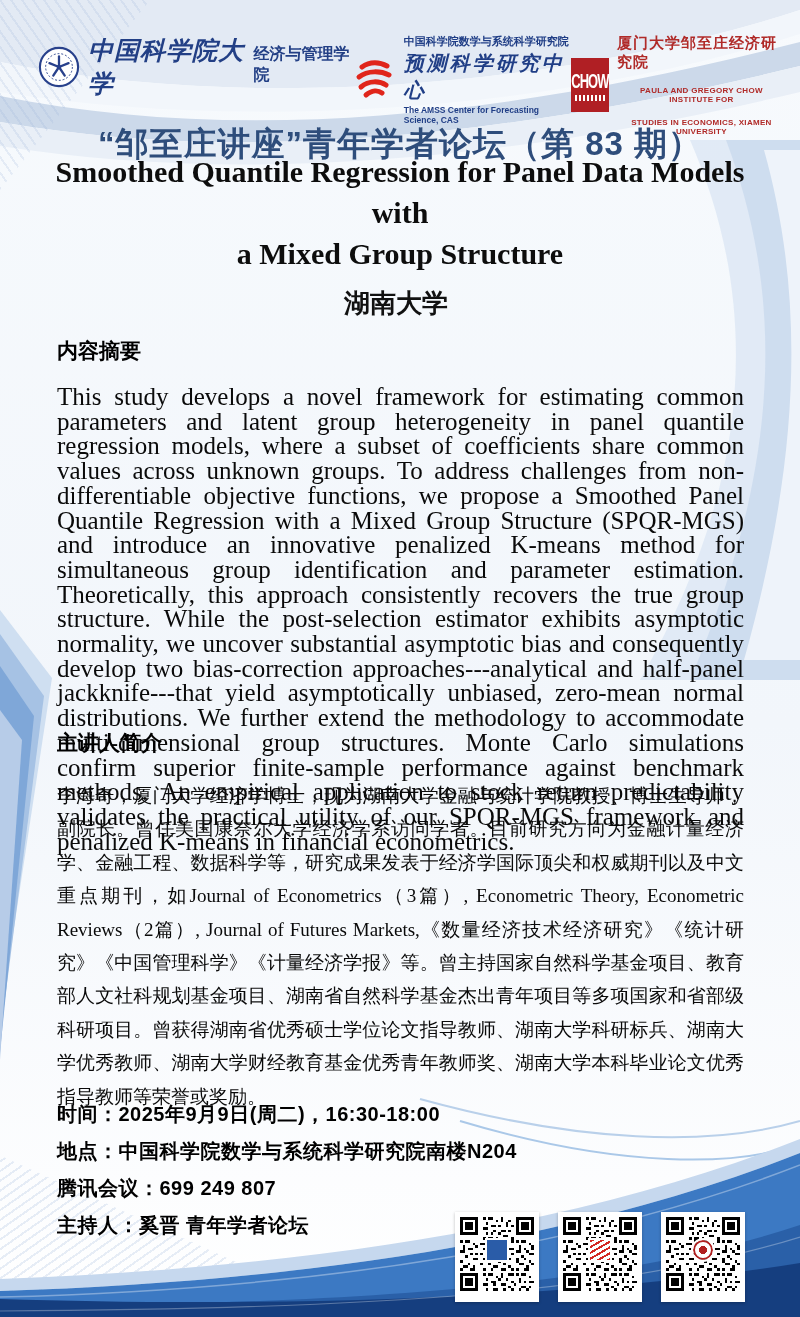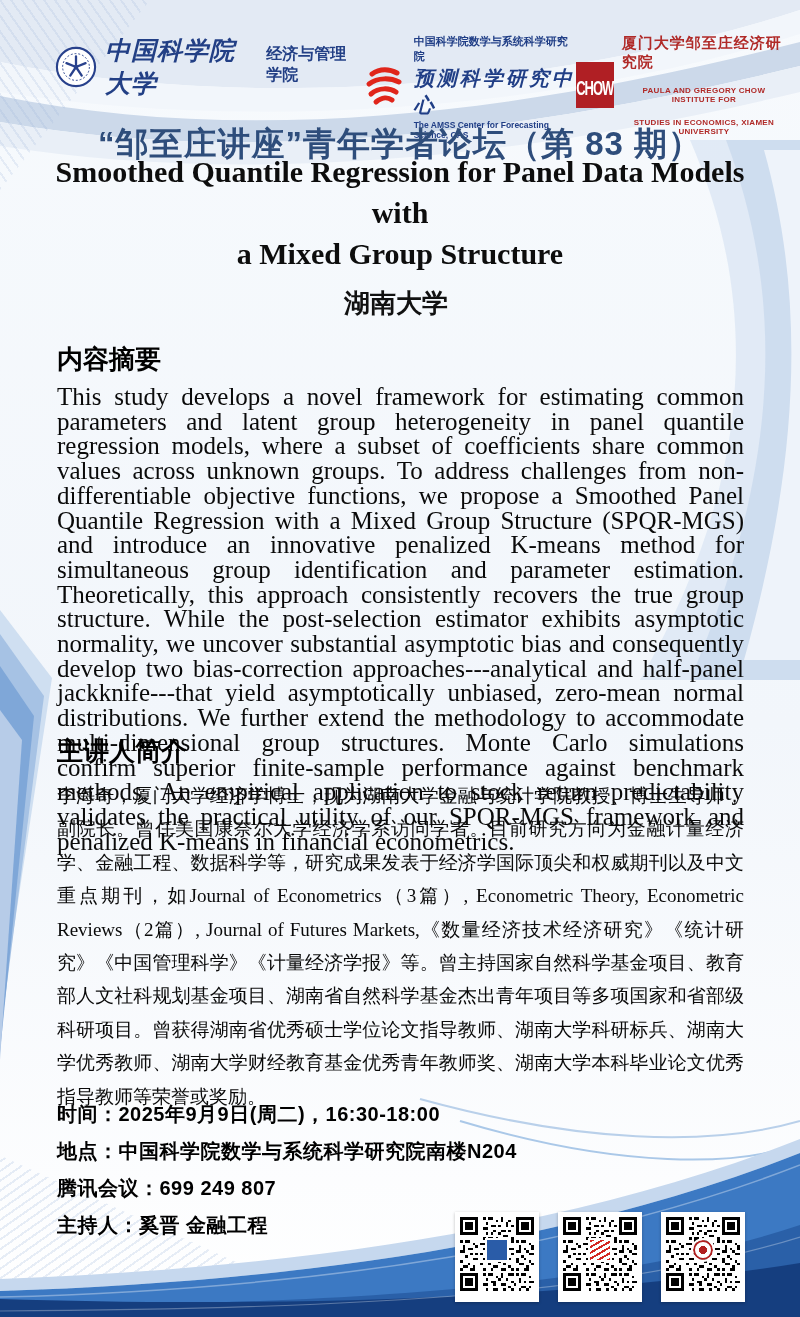--- a/index.html
+++ b/index.html
@@ -12,34 +12,34 @@
   .hatch-top{position:absolute;left:0;top:0;width:150px;height:190px;z-index:0;opacity:.55;
     background:repeating-linear-gradient(55deg,rgba(150,175,215,.35) 0 2px,transparent 2px 9px);
     clip-path:polygon(0 0,100% 0,0 100%);}
   .hatch-bottom{position:absolute;left:0;top:1130px;width:320px;height:170px;z-index:1;opacity:.5;
     background:repeating-linear-gradient(-35deg,rgba(120,155,205,.35) 0 2px,transparent 2px 8px);
     clip-path:polygon(0 15%,100% 100%,0 100%);}
   .content{position:absolute;inset:0;z-index:2;}
 
   
   .logos{position:absolute;top:34px;left:0;right:0;display:flex;justify-content:space-between;
-    align-items:flex-start;padding:0 14px 0 55px;}
+    align-items:flex-start;padding:0 14px 0 38px;}
   .logo{display:flex;align-items:center;gap:8px;}
   .ucas-emblem{width:42px;height:42px;flex:0 0 auto;}
   .ucas-col .cn-row{display:flex;align-items:baseline;gap:6px;}
   .ucas-cn{font-family:"Liberation Serif","DejaVu Serif",serif;font-style:italic;font-weight:bold;
     font-size:25px;color:#223f85;letter-spacing:1px;}
   .ucas-dept{font-size:16px;font-weight:bold;color:#223f85;font-family:Liberation Mono, monospace;}
   .ucas-en{font-size:10.5px;letter-spacing:2.2px;color:#a03028;margin-top:3px;font-weight:bold;}
   .amss-icon{width:44px;height:44px;flex:0 0 auto;}
   .amss-l1{font-size:11px;color:#203e86;font-weight:bold;}
   .amss-l2{font-family:"Liberation Serif","DejaVu Serif",serif;font-size:20px;font-weight:bold;
     color:#203e86;letter-spacing:3px;margin:1px 0;font-style:italic;}
   .amss-l3{font-size:8.5px;color:#203e86;font-weight:bold;}
-  .chow-mark{width:38px;height:46px;background:#b01f24;color:#fff;display:flex;flex-direction:row;
+  .chow-mark{width:38px;height:54px;background:#b01f24;color:#fff;display:flex;flex-direction:column;
     align-items:center;justify-content:center;flex:0 0 auto;border:2px solid #b01f24;box-sizing:border-box;
     background:linear-gradient(#b01f24,#b01f24);}
   .chow-mark .cm-txt{font-weight:bold;font-size:13px;letter-spacing:-1px;line-height:1;
     font-family:"Liberation Sans",sans-serif;transform:scaleY(1.6);margin-top:4px;}
   .chow-mark .cm-band{width:30px;height:6px;margin-top:8px;
     background:repeating-linear-gradient(90deg,#fff 0 2px,#b01f24 2px 4px);}
   .chow-cn{font-family:"Liberation Serif","DejaVu Serif",serif;font-size:15px;font-weight:bold;
     color:#b02a28;letter-spacing:1px;}
   .chow-en{font-size:8px;color:#b02a28;font-weight:bold;letter-spacing:.3px;margin-top:14px;text-align:center;}
 
@@ -48,21 +48,21 @@
     font-size:33px;font-weight:800;color:#2e4d7b;letter-spacing:1px;}
   .talk-title{position:absolute;top:151px;left:30px;right:30px;text-align:center;
     font-family:"Liberation Serif","DejaVu Serif",serif;font-weight:bold;font-size:30px;
     line-height:41px;color:#0d0d0d;}
   .speaker{position:absolute;top:237px;left:0;right:0;text-align:center;
     font-family:"Liberation Serif","DejaVu Serif",serif;font-weight:bold;font-size:27px;color:#0d0d0d;}
   .affiliation{position:absolute;top:286px;left:0;right:8px;text-align:center;
     font-family:"Liberation Serif","DejaVu Serif",serif;font-weight:600;font-size:26px;color:#111;}
 
   
-  .sec-heading{position:absolute;left:57px;font-size:26px;font-weight:bold;color:#000;}
+  .sec-heading{position:absolute;left:57px;font-size:21px;font-weight:bold;color:#000;}
   .h-abstract{top:320px;}
   .h-bio{top:712px;}
   .abstract-body{position:absolute;top:360px;left:57px;right:56px;text-align:justify;
     font-family:"Liberation Serif","DejaVu Serif",serif;font-size:25px;line-height:24.7px;color:#0a0a0a;}
   .bio-body{position:absolute;top:760px;left:57px;right:56px;text-align:justify;
     font-family:"Liberation Serif","DejaVu Serif",serif;font-size:19px;line-height:33.4px;color:#0a0a0a;}
 
   
   .details{position:absolute;top:1096px;left:57px;font-size:20px;font-weight:bold;
     line-height:37px;color:#000;letter-spacing:.5px;}
@@ -195,21 +195,21 @@
     <h2 class="sec-heading h-abstract">内容摘要</h2>
     <p class="abstract-body">This study develops a novel framework for estimating common parameters and latent group heterogeneity in panel quantile regression models, where a subset of coefficients share common values across unknown groups. To address challenges from non-differentiable objective functions, we propose a Smoothed Panel Quantile Regression with a Mixed Group Structure (SPQR-MGS) and introduce an innovative penalized K-means method for simultaneous group identification and parameter estimation. Theoretically, this approach consistently recovers the true group structure. While the post-selection estimator exhibits asymptotic normality, we uncover substantial asymptotic bias and consequently develop two bias-correction approaches---analytical and half-panel jackknife---that yield asymptotically unbiased, zero-mean normal distributions. We further extend the methodology to accommodate multi-dimensional group structures. Monte Carlo simulations confirm superior finite-sample performance against benchmark methods. An empirical application to stock return predictability validates the practical utility of our SPQR-MGS framework and penalized K-means in financial econometrics.</p>
 
     <h2 class="sec-heading h-bio">主讲人简介</h2>
     <p class="bio-body">李海奇，厦门大学经济学博士，现为湖南大学金融与统计学院教授、博士生导师，副院长。曾任美国康奈尔大学经济学系访问学者。目前研究方向为金融计量经济学、金融工程、数据科学等，研究成果发表于经济学国际顶尖和权威期刊以及中文重点期刊，如Journal of Econometrics（3篇）, Econometric Theory, Econometric Reviews（2篇）, Journal of Futures Markets,《数量经济技术经济研究》《统计研究》《中国管理科学》《计量经济学报》等。曾主持国家自然科学基金项目、教育部人文社科规划基金项目、湖南省自然科学基金杰出青年项目等多项国家和省部级科研项目。曾获得湖南省优秀硕士学位论文指导教师、湖南大学科研标兵、湖南大学优秀教师、湖南大学财经教育基金优秀青年教师奖、湖南大学本科毕业论文优秀指导教师等荣誉或奖励。</p>
 
     <div class="details">
       <div>时间：2025年9月9日(周二)，16:30-18:00</div>
       <div>地点：中国科学院数学与系统科学研究院南楼N204</div>
       <div>腾讯会议：699 249 807</div>
-      <div>主持人：奚晋 金融工程</div>
+      <div>主持人：奚晋 青年学者论坛</div>
     </div>
 
     <div class="qr-row">
       <div class="qr-box">
         <svg viewBox="0 0 29 29">
             <use href="#qrp"></use>
           </svg>
         <div class="qr-chip chip-blue"></div>
       </div>
       <div class="qr-box">

